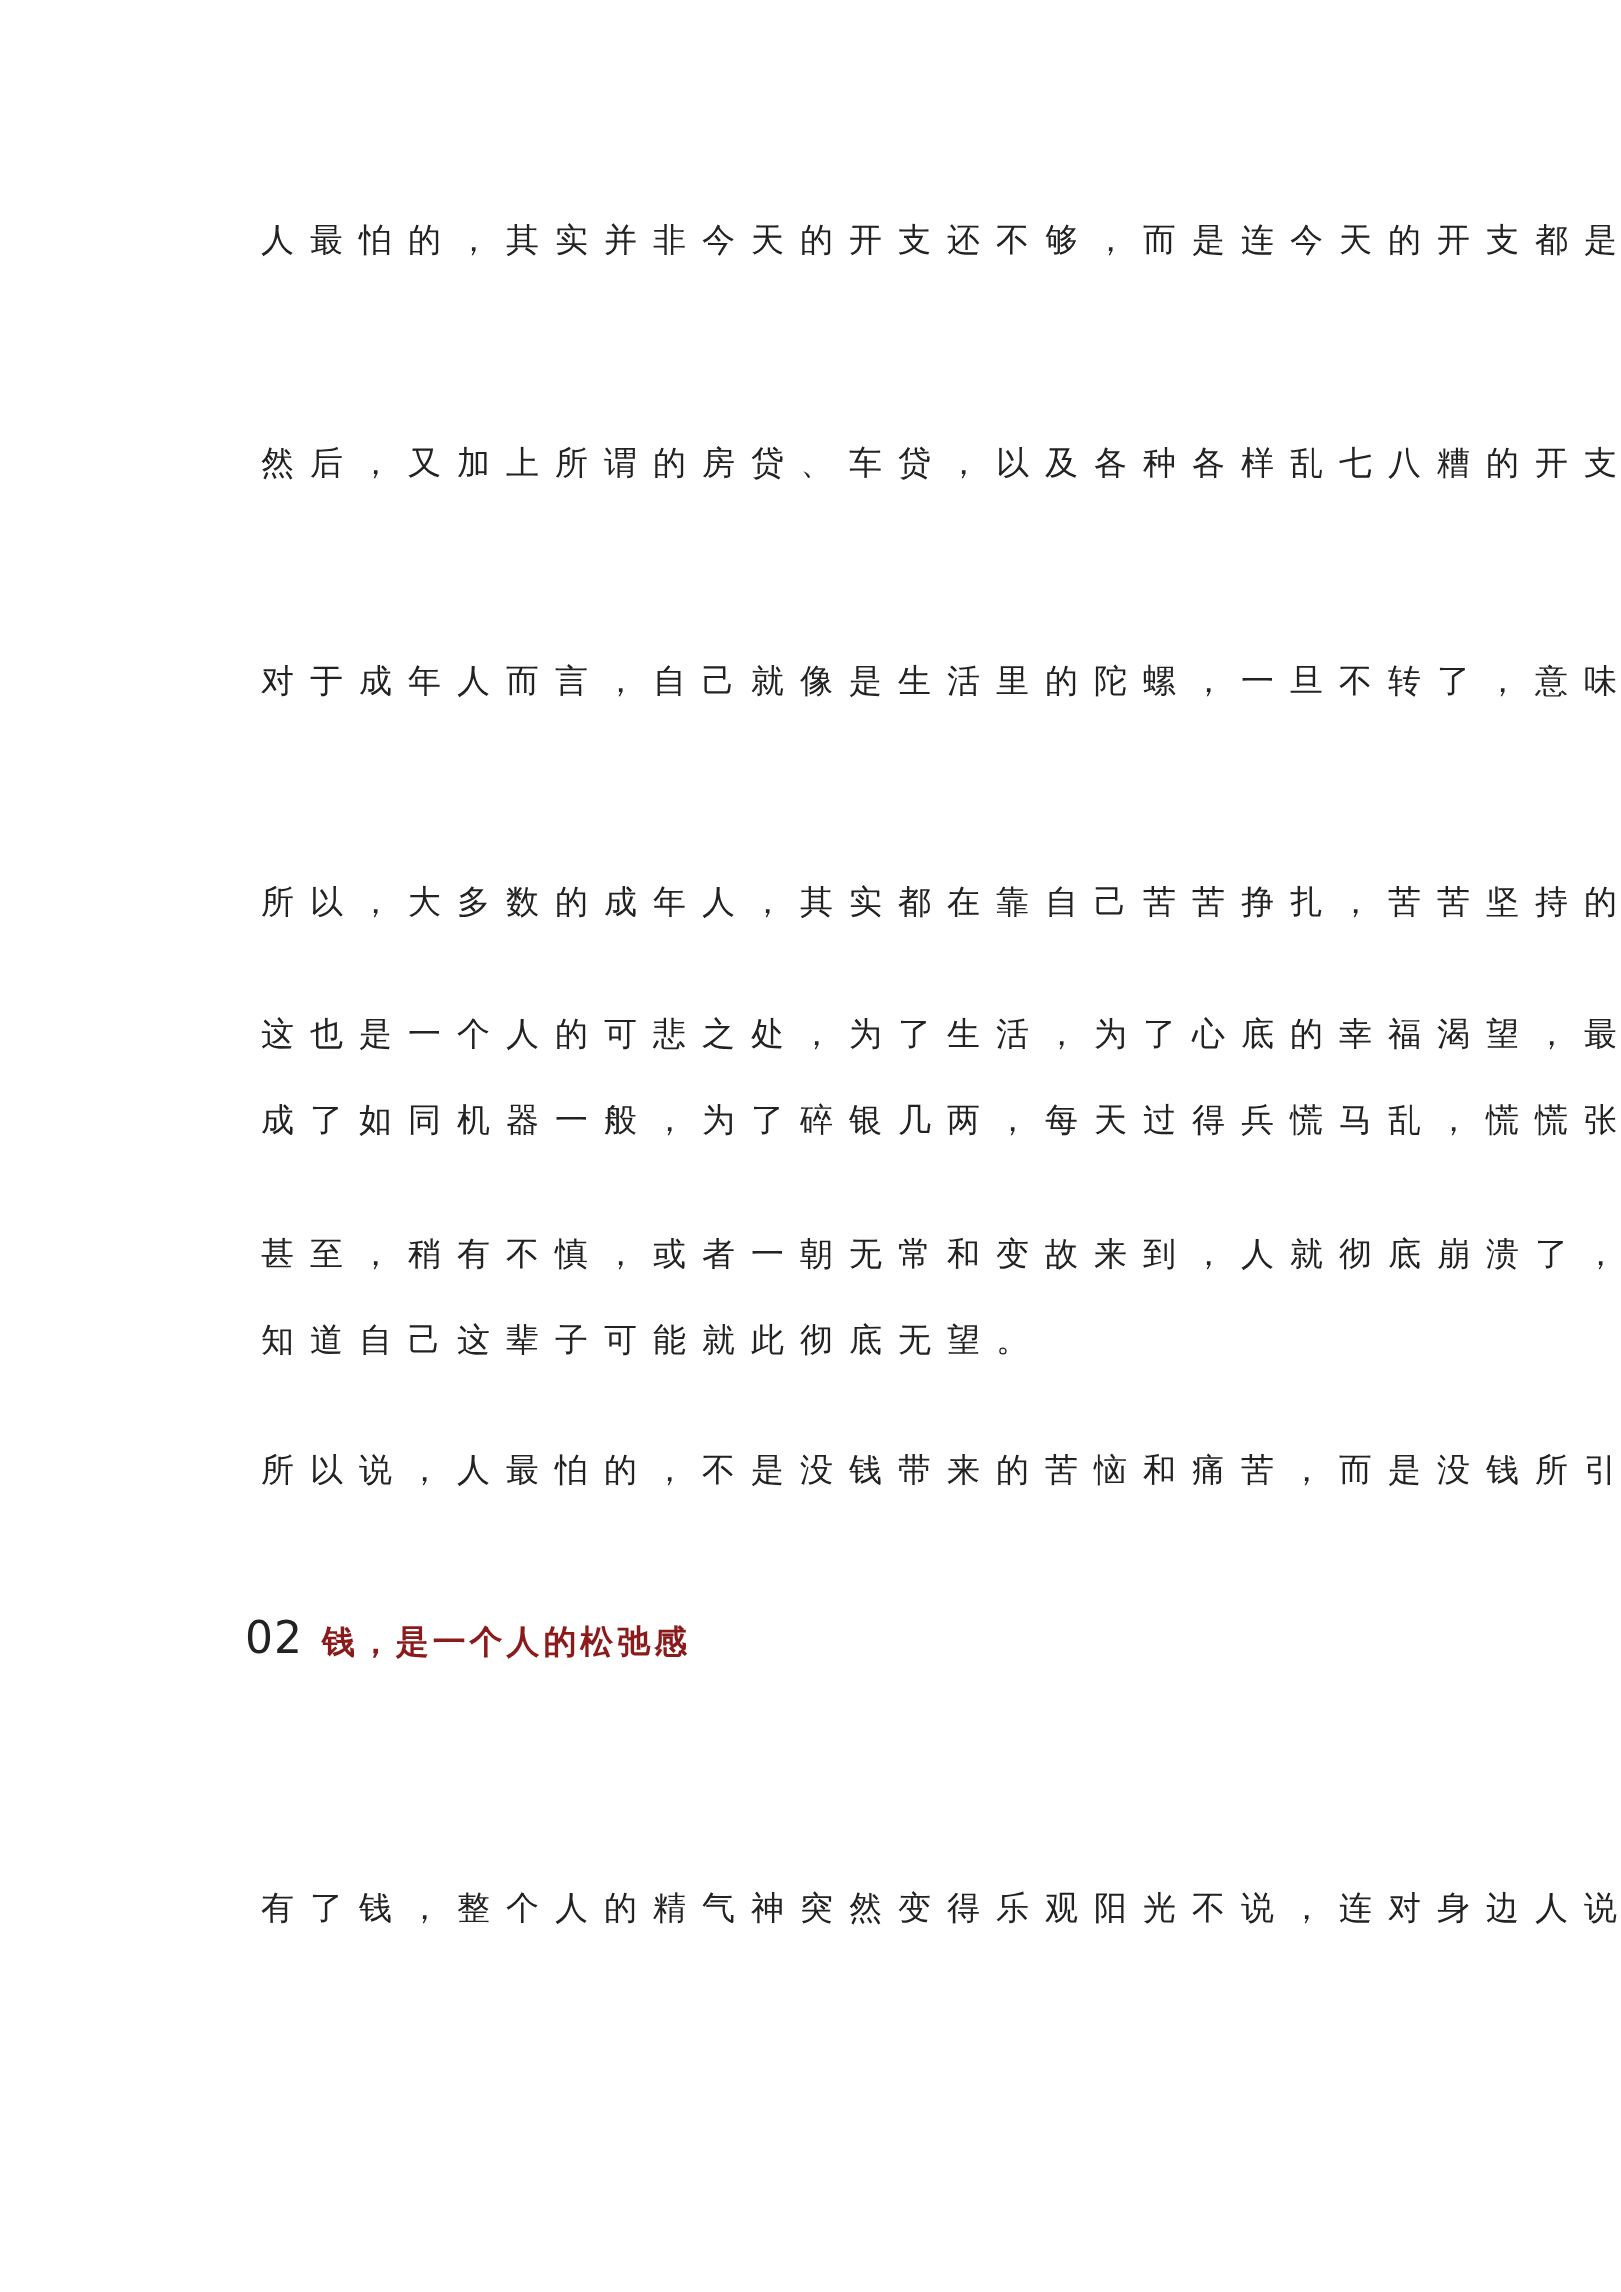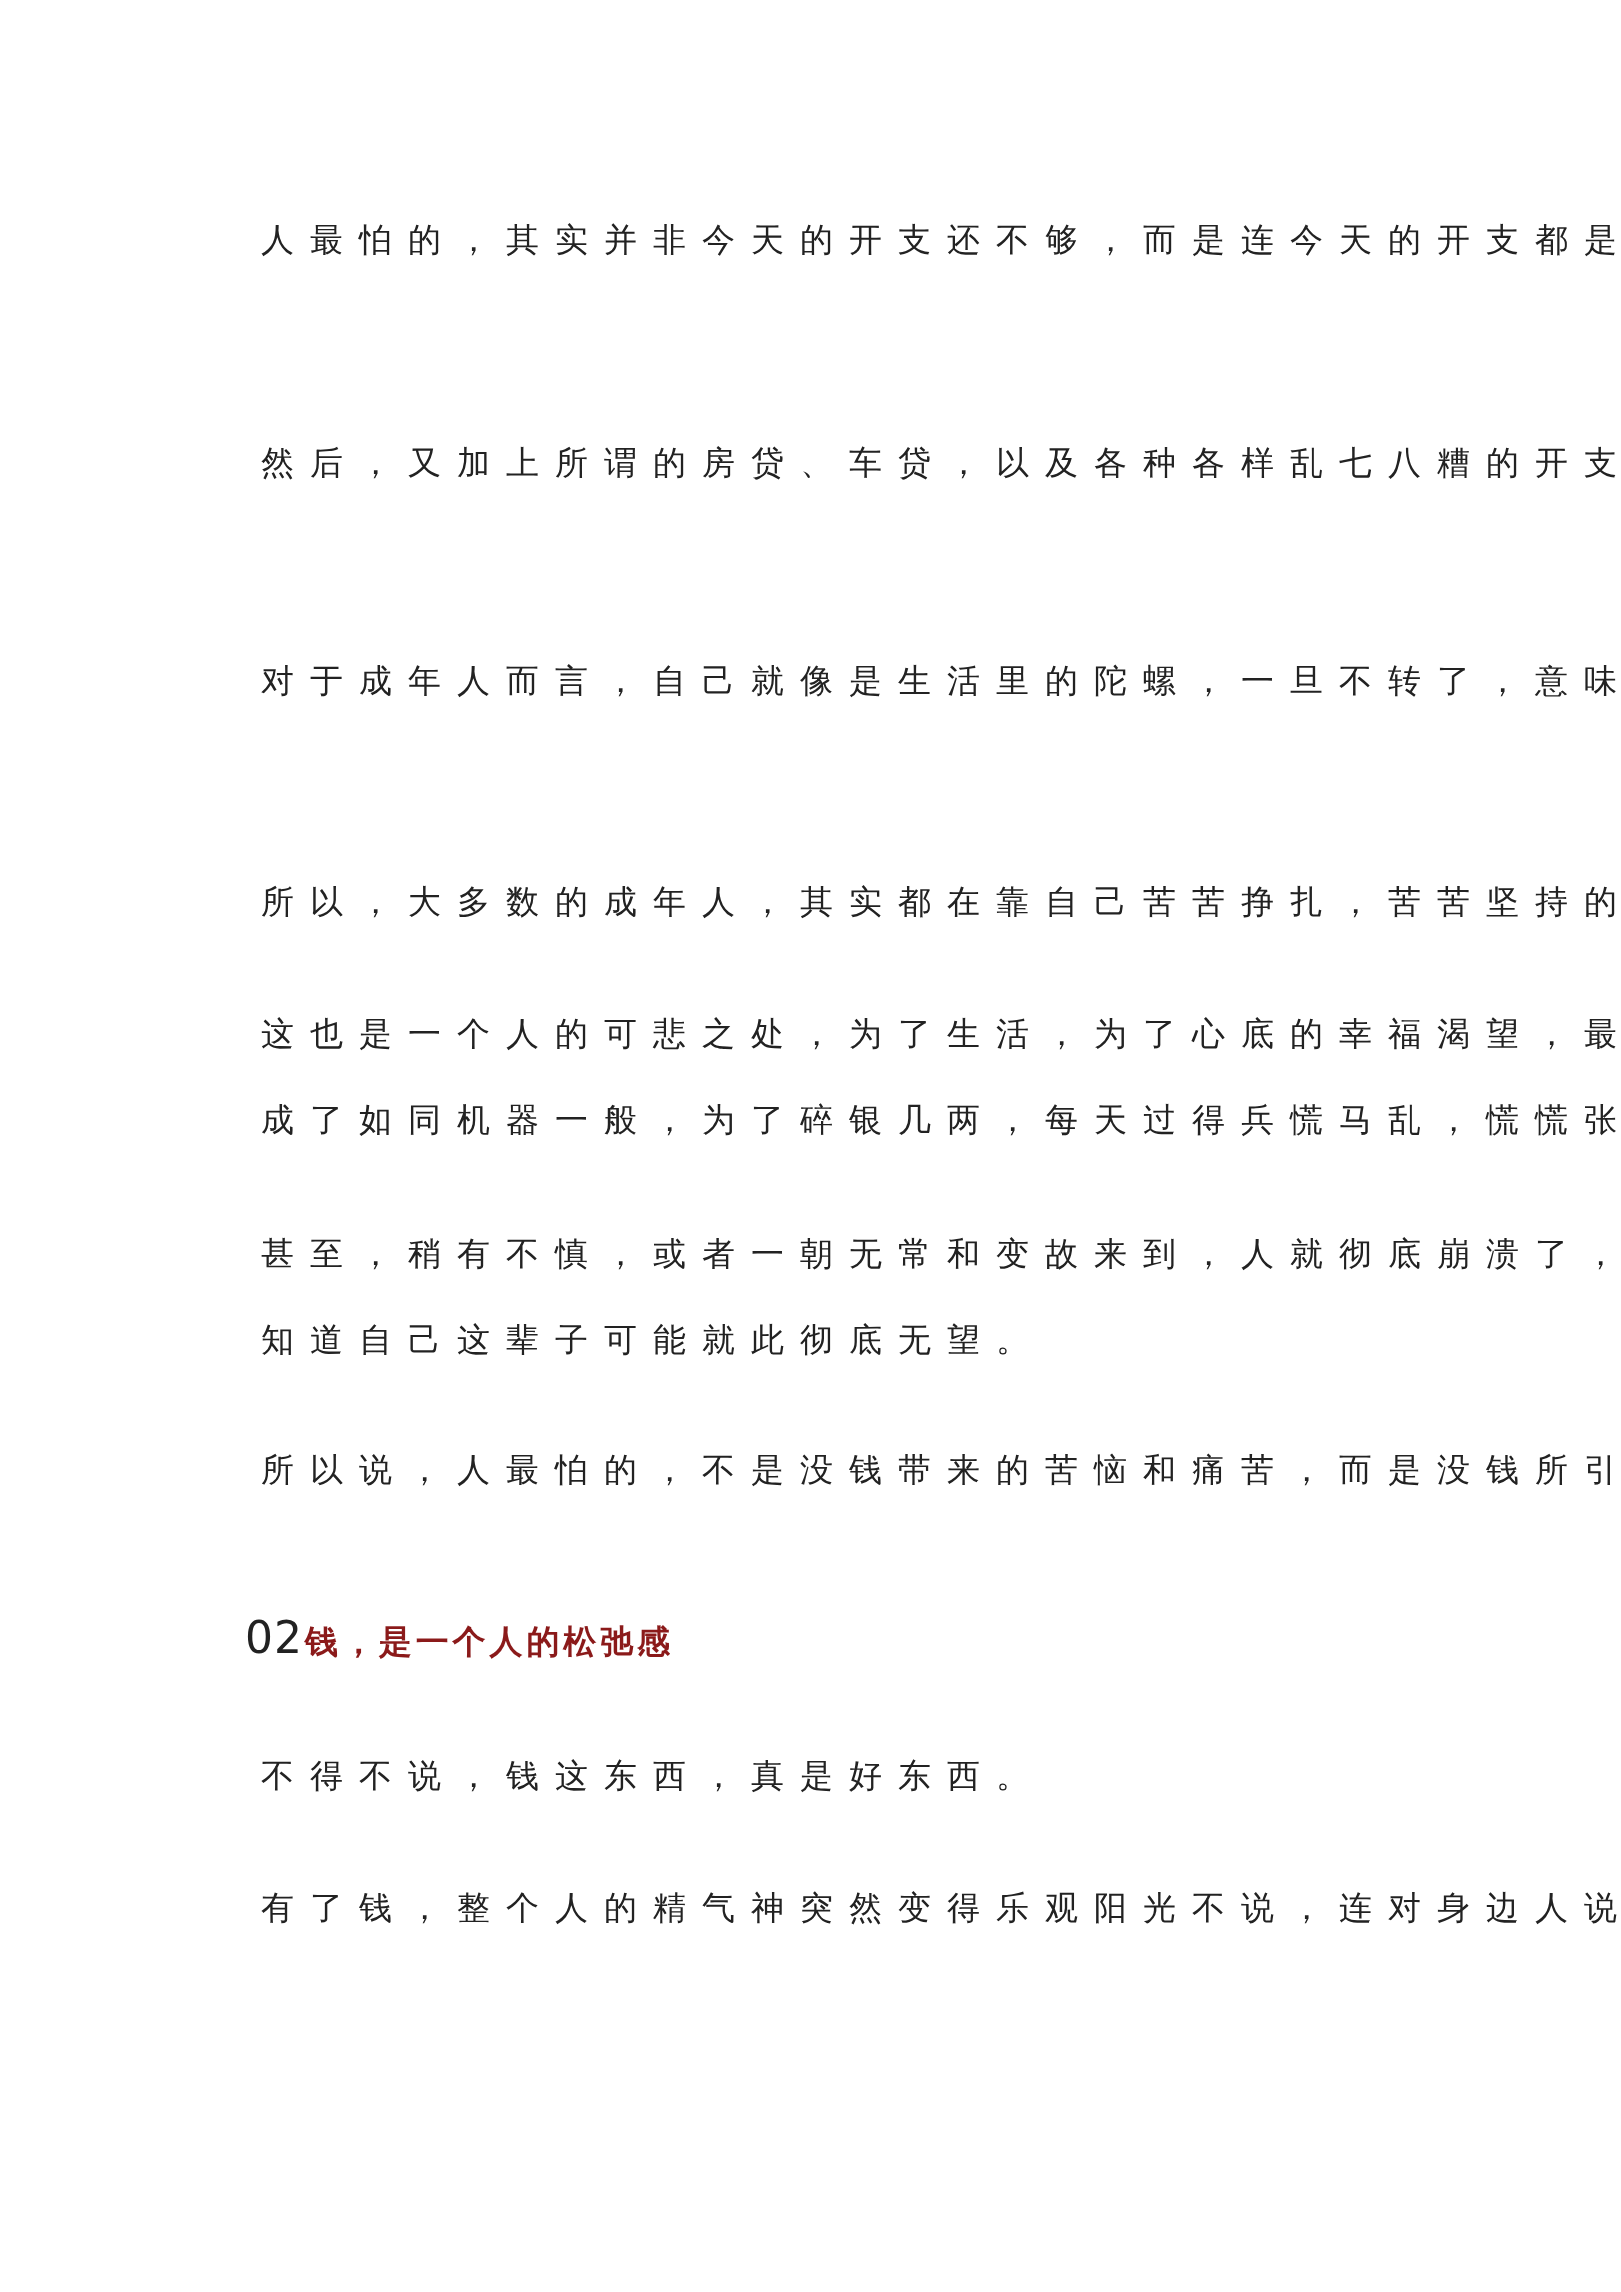--- a/index.html
+++ b/index.html
@@ -49,21 +49,21 @@
   .heading-num {
     font-size: 44px;
     font-weight: normal;
     color: #222222;
     letter-spacing: 1px;
   }
   .heading-title {
     font-size: 33px;
     font-weight: bold;
     letter-spacing: 3.9px;
-    margin-left: 2px;
+    margin-left: 19px;
   }
 </style>
 </head>
 <body>
 
 <div class="page">
 
   <div class="para" style="top:197px;">
     <span class="line">人最怕的，其实并非今天的开支还不够，而是连今天的开支都是靠网</span>
   </div>
@@ -91,22 +91,19 @@
   </div>
 
   <div class="para" style="top:1427px;">
     <span class="line">所以说，人最怕的，不是没钱带来的苦恼和痛苦，而是没钱所引发出</span>
   </div>
 
   <h2 class="heading">
     <span class="heading-num">02</span><span class="heading-title" style="color:#8B1A1A;">钱，是一个人的松弛感</span>
   </h2>
 
-  <div class="para" style="top:1733px;">
-    <span class="line">不得不说，钱这东西，真是好东西。</span>
-  </div>
 
   <div class="para" style="top:1865px;">
     <span class="line">有了钱，整个人的精气神突然变得乐观阳光不说，连对身边人说话的</span>
   </div>
 
 </div>
 
 
 </body></html>

